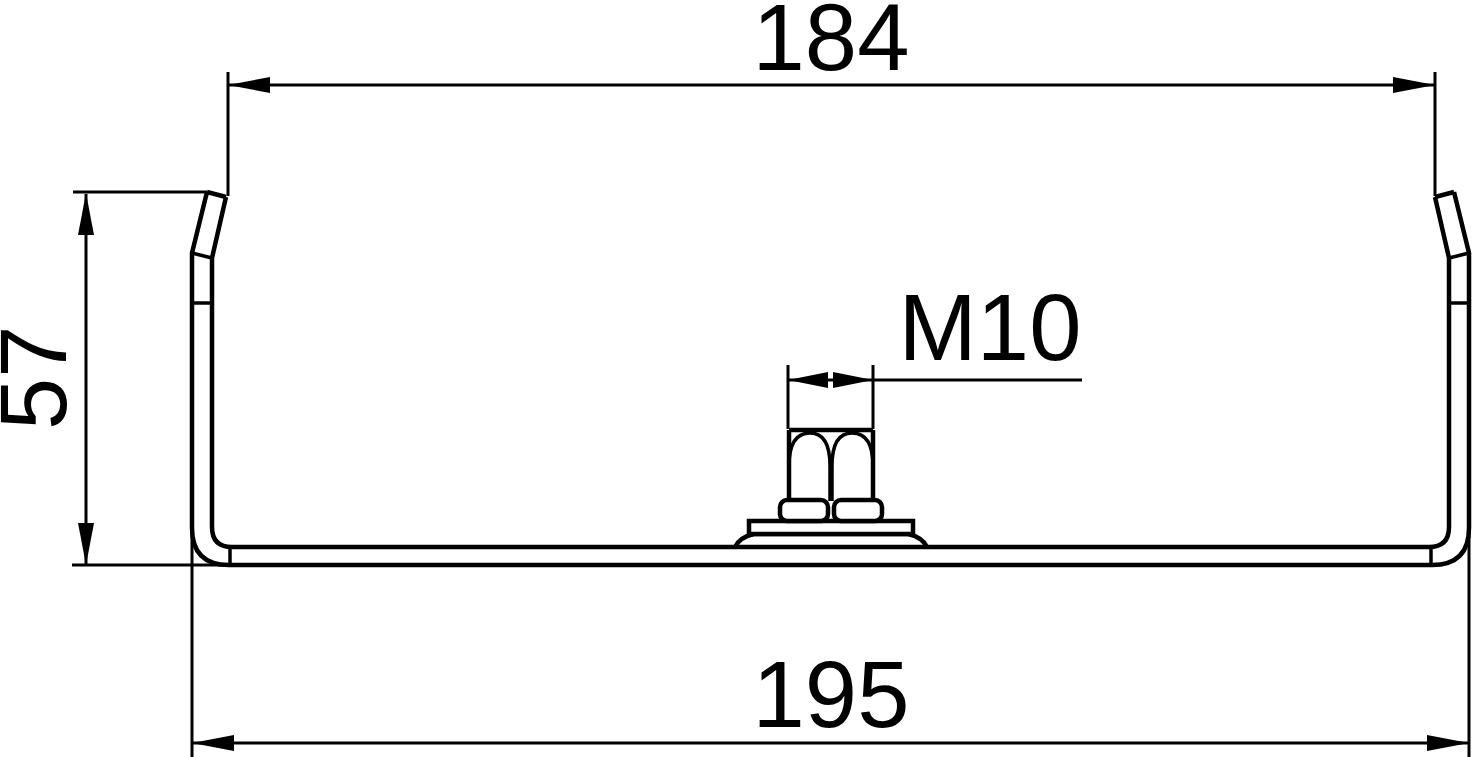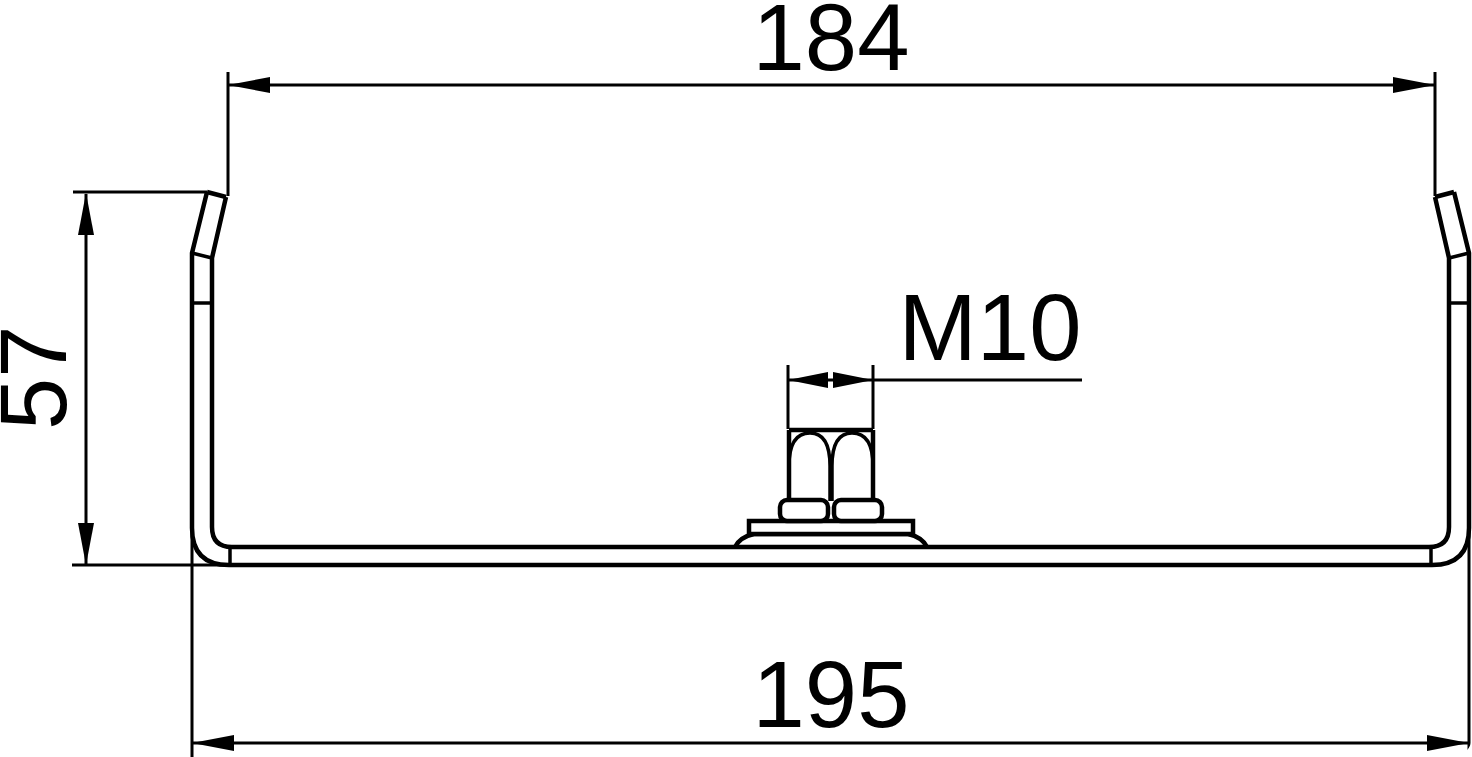--- a/index.html
+++ b/index.html
@@ -7,21 +7,20 @@
     padding: 0;
     background: #ffffff;
   }
   #canvas {
     position: relative;
     width: 1472px;
     height: 757px;
     background: #ffffff;
     overflow: hidden;
     font-family: "Liberation Sans", sans-serif;
-    border-radius: 20px;
   }
   svg { display: block; }
   .part {
     stroke: #000000;
     stroke-width: 4.5;
     fill: none;
     stroke-linecap: butt;
     stroke-linejoin: miter;
   }
   .part-thin {

